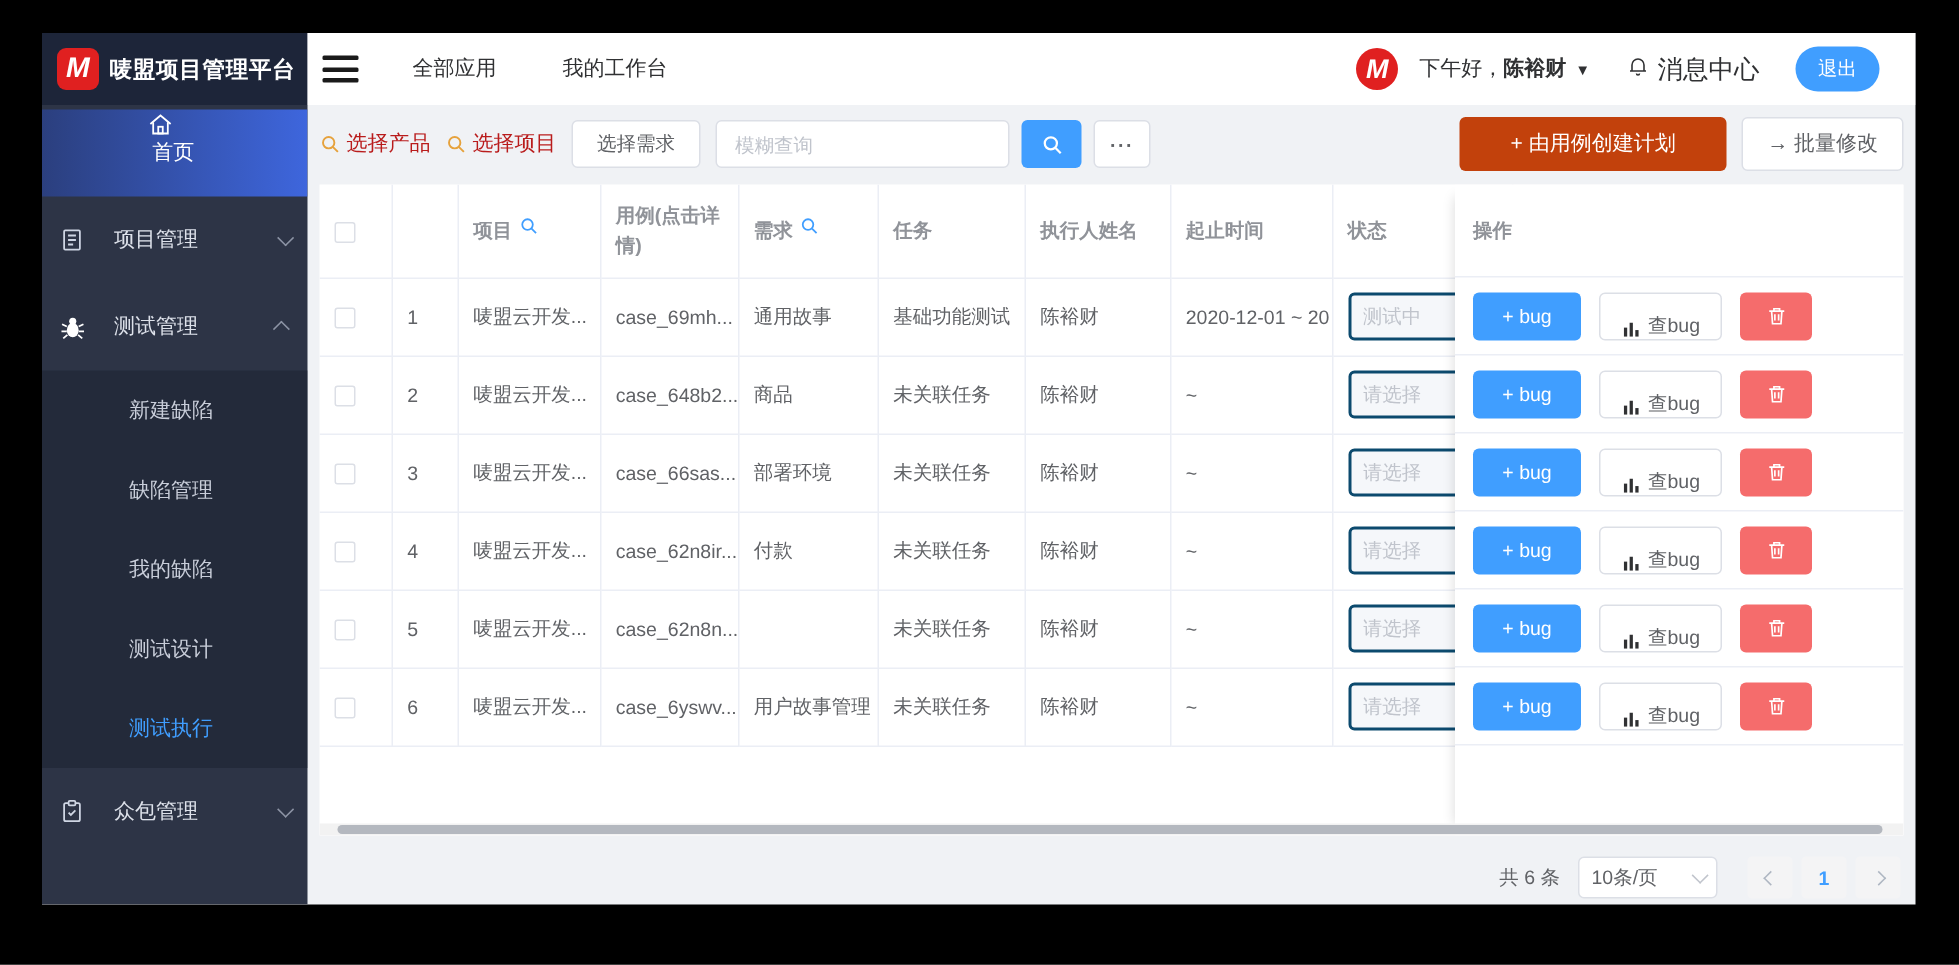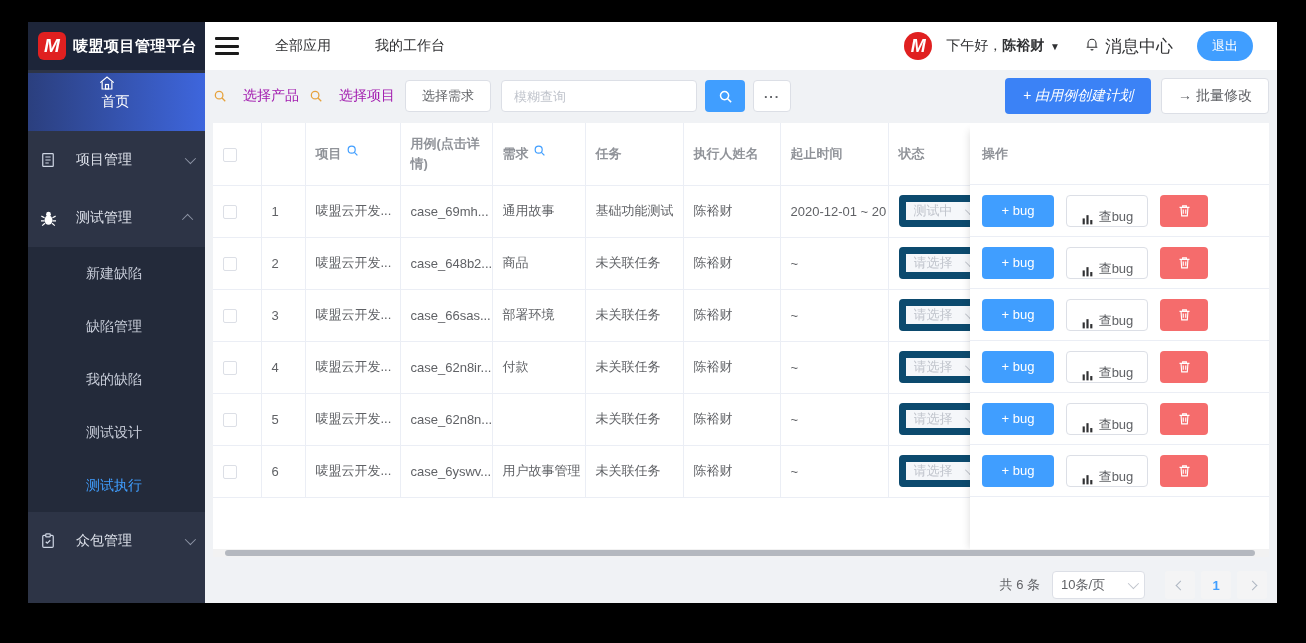--- a/index.html
+++ b/index.html
@@ -35,40 +35,40 @@
   .avatar { width:28px; height:28px; border-radius:50%; background:#e02020; color:#fff; font-weight:bold; font-style:italic; font-size:18px; display:flex; align-items:center; justify-content:center; }
   .greeting { font-size:14px; color:#303133; }
   .greeting b { font-weight:bold; }
   .caret-down { font-size:10px; color:#303133; margin-left:2px; }
   .msg-center { display:flex; align-items:center; gap:5px; font-size:17px; color:#303133; cursor:pointer; margin-left:10px; }
   .logout-btn { background:#409eff; color:#fff; font-size:13px; border:none; border-radius:15px; padding:6px 15px; cursor:pointer; margin-left:10px; }
 
   
   .content { flex:1; padding:10px 8px 0 8px; position:relative; min-height:0; display:flex; flex-direction:column; }
   .toolbar { height:32px; display:flex; align-items:center; flex:0 0 32px; margin-bottom:11px; }
-  .link-orange { color:#a21caf; font-size:14px; display:flex; align-items:center; gap:16px; cursor:pointer; margin-right:10px; white-space:nowrap; }
+  .link-orange { color:#b91c1c; font-size:14px; display:flex; align-items:center; gap:4px; cursor:pointer; margin-right:10px; white-space:nowrap; }
   .btn { font-size:13px; border-radius:4px; cursor:pointer; border:1px solid #dcdfe6; background:#fff; color:#606266; }
   .btn-select-req { height:32px; padding:0 16px; margin-right:10px; }
   .fuzzy-input { height:32px; width:196px; border:1px solid #dcdfe6; border-radius:4px; padding:0 12px; font-size:13px; color:#606266; outline:none; }
   .fuzzy-input::placeholder { color:#c0c4cc; }
   .btn-search { height:32px; width:40px; background:#409eff; border:none; border-radius:4px; margin-left:8px; display:flex; align-items:center; justify-content:center; cursor:pointer; }
   .btn-more { height:32px; width:38px; margin-left:8px; font-weight:bold; letter-spacing:1px; color:#606266; }
   .toolbar-right { margin-left:auto; display:flex; align-items:center; gap:10px; }
-  .btn-primary { height:36px; background:#3b82f6; border:none; color:#fff; font-size:14px; padding:0 18px; border-radius:4px; cursor:pointer;font-style:italic; }
+  .btn-primary { height:36px; background:#c2410c; border:none; color:#fff; font-size:14px; padding:0 34px; border-radius:4px; cursor:pointer; }
   .btn-batch { height:36px; font-size:14px; padding:0 16px; }
 
   
   .table-card { position:relative; background:#fff; height:434px; flex:0 0 434px; overflow:hidden; }
   table.grid { border-collapse:collapse; table-layout:fixed; width:795px; }
   table.grid th, table.grid td { border-right:1px solid #ebeef5; border-bottom:1px solid #ebeef5; font-weight:normal; text-align:left; padding:0 10px; white-space:nowrap; overflow:hidden; }
   table.grid th { height:62px; color:#909399; font-size:13px; font-weight:bold; white-space:normal; line-height:1.5; }
   table.grid td { height:52px; color:#606266; font-size:13px; }
   .checkbox { width:14px; height:14px; border:1px solid #dcdfe6; border-radius:2px; background:#fff; display:inline-block; vertical-align:middle; cursor:pointer; }
   .th-flex { display:flex; align-items:flex-start; gap:4px; }
-  .status-select { width:88px; height:32px; background:#f5f7fa; border:7px solid #0c4a6e; border-radius:4px; color:#c0c4cc; font-size:13px; display:flex; align-items:center; padding:0 8px; cursor:not-allowed; }
+  .status-select { width:88px; height:32px; background:#f5f7fa; border:2px solid #0c4a6e; border-radius:4px; color:#c0c4cc; font-size:13px; display:flex; align-items:center; padding:0 8px; cursor:not-allowed; }
   .status-select .sel-label { flex:1; overflow:hidden; white-space:nowrap; }
   .status-select .chev { border-color:#c0c4cc; width:7px; height:7px; }
 
   
   .ops-panel { position:absolute; top:0; right:0; bottom:0; width:299px; background:#fff; box-shadow:-8px 0 8px -8px rgba(0,0,0,0.15); }
   .ops-header { height:62px; display:flex; align-items:center; padding-left:12px; color:#909399; font-size:13px; font-weight:bold; border-bottom:1px solid #ebeef5; }
   .op-row { height:52px; display:flex; align-items:center; gap:12px; padding-left:12px; border-bottom:1px solid #ebeef5; }
   .btn-addbug { height:32px; width:72px; background:#409eff; border:none; border-radius:4px; color:#fff; font-size:13px; cursor:pointer; }
   .btn-viewbug { height:32px; width:82px; display:flex; align-items:flex-end; justify-content:center; gap:5px; }
   .btn-del { height:32px; width:48px; background:#f56c6c; border:none; border-radius:4px; display:flex; align-items:center; justify-content:center; cursor:pointer; }

